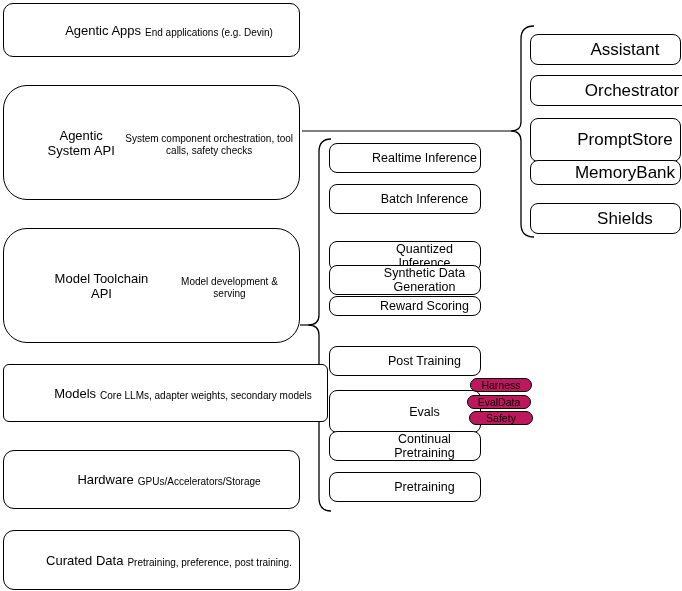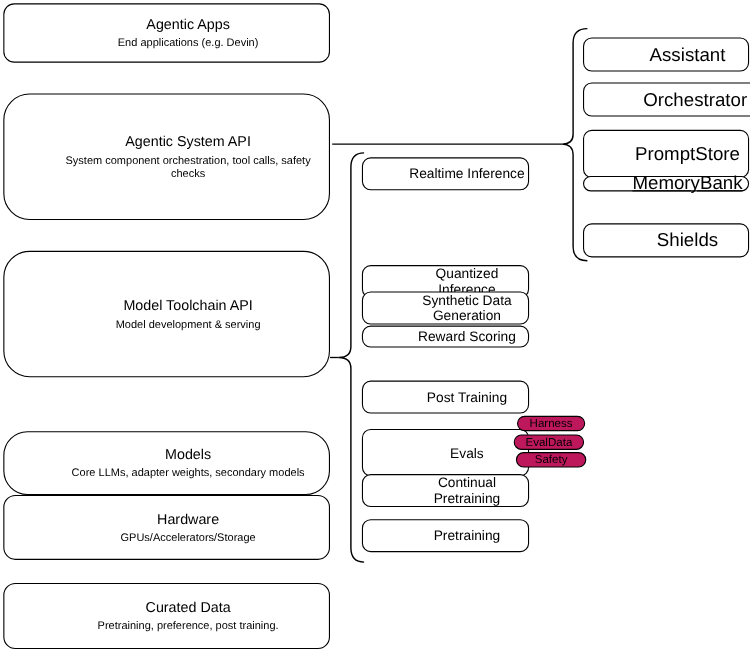--- a/index.html
+++ b/index.html
@@ -3,21 +3,21 @@
 <meta charset="utf-8">
 <style>
   html,body{margin:0;padding:0;background:#ffffff;}
   .canvas{
     position:relative;width:682px;height:591px;background:#ffffff;
     font-family:"Liberation Sans",sans-serif;color:#000;overflow:hidden;
   }
   .svg-layer{position:absolute;left:0;top:0;width:682px;height:591px;}
   .node{
     position:absolute;border:1px solid #000;background:#fff;box-sizing:border-box;
-    display:flex;flex-direction:column;align-items:center;justify-content:center;
+    display:flex;align-items:center;justify-content:center;
     text-align:center;
     padding-left:39px;
   }
   .node .title{font-size:13px;line-height:15px;}
   .node .sub{font-size:10px;line-height:12px;margin-top:5px;padding:0 4px;}
   .mid{border-radius:8px;font-size:12.5px;}
   .right{border-radius:8px;font-size:17px;}
   .pill{
     position:absolute;border:1px solid #000;background:#be185d;box-sizing:border-box;
     border-radius:8px;font-size:10.5px;line-height:12px;
@@ -45,45 +45,46 @@
     <div class="sub">End applications (e.g. Devin)</div>
   </div>
   <div class="node" style="left:3px;top:85px;width:297px;height:115px;border-radius:24px;">
     <div class="title">Agentic System API</div>
     <div class="sub">System component orchestration, tool calls, safety checks</div>
   </div>
   <div class="node" style="left:3px;top:228px;width:297px;height:115px;border-radius:24px;">
     <div class="title">Model Toolchain API</div>
     <div class="sub">Model development &amp; serving</div>
   </div>
-  <div class="node" style="left:3px;top:392px;width:297px;height:58px;border-radius:22px;">
+  <div class="node" style="left:3px;top:364px;width:325px;height:58px;border-radius:6px;">
     <div class="title">Models</div>
     <div class="sub">Core LLMs, adapter weights, secondary models</div>
   </div>
   <div class="node" style="left:3px;top:450px;width:297px;height:59px;border-radius:11px;">
     <div class="title">Hardware</div>
     <div class="sub">GPUs/Accelerators/Storage</div>
   </div>
   <div class="node" style="left:3px;top:530px;width:297px;height:60px;border-radius:11px;">
     <div class="title">Curated Data</div>
     <div class="sub">Pretraining, preference, post training.</div>
   </div>
 
   <div class="node mid" style="left:329px;top:143px;width:152px;height:30px;">Realtime Inference</div>
+  <div class="node mid" style="left:329px;top:184px;width:152px;height:30px;">Batch Inference</div>
   <div class="node mid" style="left:329px;top:224px;width:152px;height:30px;margin-top:17px;">Quantized Inference</div>
   <div class="node mid" style="left:329px;top:265px;width:152px;height:30px;">Synthetic Data Generation</div>
   <div class="node mid" style="left:329px;top:296px;width:152px;height:20px;">Reward Scoring</div>
   <div class="node mid" style="left:329px;top:346px;width:152px;height:30px;">Post Training</div>
   <div class="node mid" style="left:329px;top:390px;width:152px;height:43px;">Evals</div>
   <div class="node mid" style="left:329px;top:431px;width:152px;height:30px;">Continual Pretraining</div>
   <div class="node mid" style="left:329px;top:472px;width:152px;height:30px;">Pretraining</div>
 
   <div class="pill" style="left:470px;top:378px;width:62px;height:14px;">Harness</div>
   <div class="pill" style="left:467px;top:395px;width:64px;height:14px;">EvalData</div>
   <div class="pill" style="left:469px;top:411px;width:64px;height:14px;">Safety</div>
 
   <div class="node right" style="left:530px;top:34px;width:151px;height:31px;">Assistant</div>
   <div class="node right" style="left:530px;top:75px;width:165px;height:31px;">Orchestrator</div>
   <div class="node right" style="left:530px;top:118px;width:151px;height:44px;">PromptStore</div>
-  <div class="node right" style="left:530px;top:160px;width:151px;height:14px;text-decoration:underline;">MemoryBank</div>
+  <div class="node right" style="left:530px;top:160px;width:151px;height:25px;">MemoryBank</div>
   <div class="node right" style="left:530px;top:203px;width:151px;height:31px;">Shields</div>
 
 </div>
 
 </body></html>

